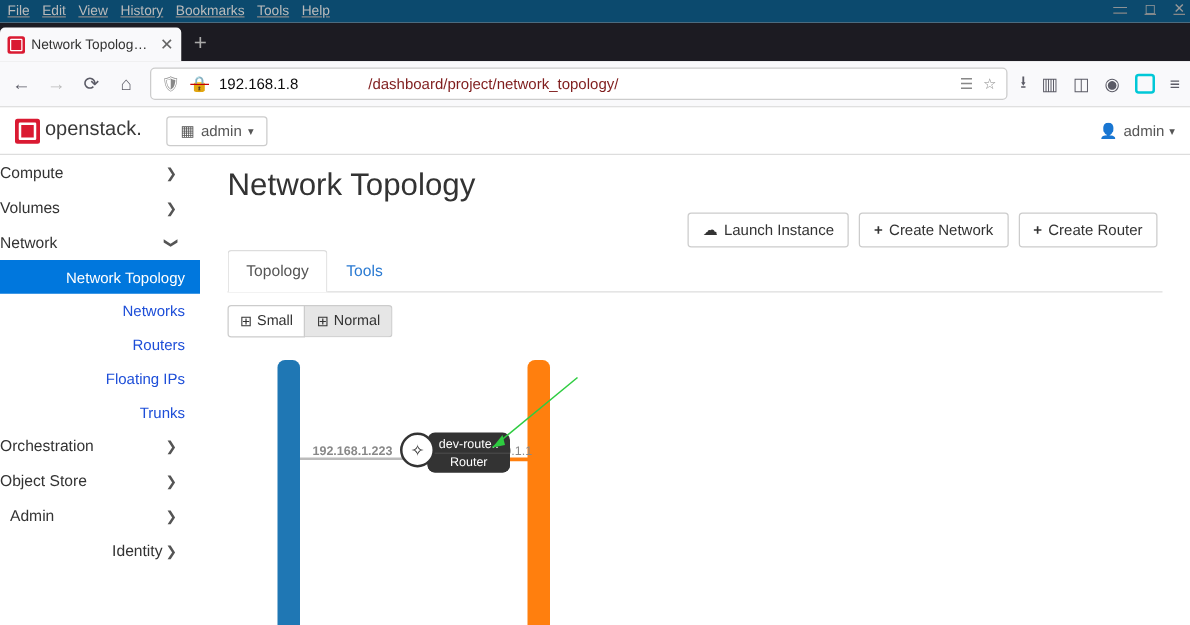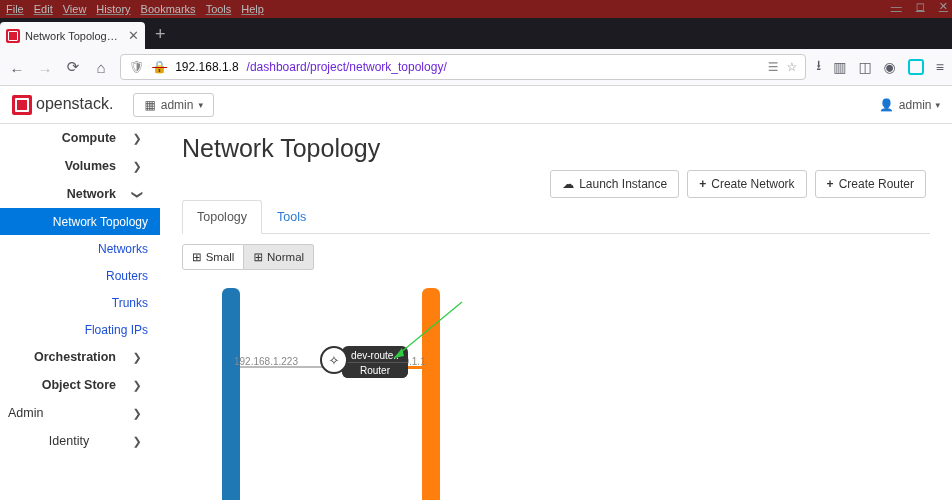--- a/index.html
+++ b/index.html
@@ -1,48 +1,48 @@
 <!DOCTYPE html>
 <html><head>
   <meta charset="utf-8">
   <style>
     * { margin:0; padding:0; box-sizing:border-box; font-family:Arial,Helvetica,sans-serif; }
     body { width:952px; height:500px; background:#fff; overflow:hidden; font-size:13px; color:#333; }
-    .menubar { background:#7f1d1d; color:#bbb; height:18px; display:flex; align-items:center; padding:0 6px; font-size:11px; gap:10px; position:relative; }
+    .menubar { background:#0c4a6e; color:#bbb; height:18px; display:flex; align-items:center; padding:0 6px; font-size:11px; gap:10px; position:relative; }
     .menubar span { text-decoration:underline; text-decoration-color:#888; text-underline-offset:1px; cursor:default; }
     .winctrl { position:absolute; right:4px; top:0; display:flex; gap:14px; color:#999; }
     .tabstrip { background:#1c1b22; height:31px; display:flex; align-items:flex-end; }
     .tab { background:#f9f9fb; height:27px; width:145px; border-top-left-radius:4px; border-top-right-radius:4px; display:flex; align-items:center; padding:0 6px; gap:5px; font-size:11px; color:#333; }
     .tab-favicon { width:14px; height:14px; background:#da1a32; border-radius:2px; position:relative; }
     .tab-favicon::after { content:""; position:absolute; inset:2px; border:1.5px solid #fff; border-radius:1px; }
     .tab-title { flex:1; white-space:nowrap; overflow:hidden; text-overflow:ellipsis; }
     .tab-close { color:#666; font-size:13px; }
     .newtab { color:#aaa; font-size:18px; padding:0 10px 4px; }
     .navbar { background:#f9f9fb; height:37px; border-bottom:1px solid #d7d7d7; display:flex; align-items:center; padding:0 8px; gap:10px; }
     .navicon { color:#5b5b66; font-size:15px; width:18px; text-align:center; }
     .navicon.disabled { color:#bbb; }
     .urlbox { flex:1; height:26px; border:1px solid #ccc; border-radius:4px; display:flex; align-items:center; padding:0 8px; gap:8px; font-size:12px; background:#fff; }
     .urlbox .host { color:#0c0c0d; }
-    .urlbox .path { color:#6d28d9; }
+    .urlbox .path { color:#7f1d1d;margin-left:48px; }
     .urlbox .spacer { flex:1; }
     .right-icons { display:flex; gap:12px; align-items:center; }
     .right-icons span { color:#5b5b66; font-size:14px; }
     .shield { width:16px; height:16px; border:2px solid #00c8d7; border-radius:3px; display:inline-block; }
     .yellow-dot { width:6px;height:6px;background:#ffbd4f;border-radius:50%;position:relative;top:-6px;left:10px; }
     .oshdr { height:38px; border-bottom:1px solid #ddd; display:flex; align-items:center; padding:0 12px; background:#fff; }
     .oslogo { display:flex; align-items:flex-start; gap:4px; font-size:16px; color:#393939; font-weight:400; }
     .oslogo .mark { width:20px;height:20px;background:#da1a32;display:inline-block;border-radius:2px;position:relative; }
     .oslogo .mark::after { content:""; position:absolute; inset:3px; border:2px solid #fff; border-radius:1px; }
     .proj-sel { margin-left:20px; border:1px solid #ccc; border-radius:3px; padding:4px 10px; font-size:12px; color:#555; display:flex; align-items:center; gap:5px; background:#fff; }
     .hdr-spacer { flex:1; }
     .usermenu { font-size:12px; color:#555; display:flex; align-items:center; gap:4px; }
     .app { display:flex; height:calc(500px - 18px - 31px - 37px - 38px); }
     .sidebar { width:160px; background:#fff; border-right:0; }
     .side-item { display:flex; align-items:center; justify-content:space-between; height:28px; padding:0 16px 0 0; font-size:12.5px; color:#333; cursor:pointer; }
-    .side-item .lbl { flex:1; text-align:right; padding-right:14px;font-weight:bold; }
+    .side-item .lbl { flex:1; padding-right:14px; }
     .side-item .chev { width:14px; text-align:center; color:#555; font-size:11px; }
     .side-sub { display:flex; align-items:center; justify-content:flex-end; height:27px; padding-right:12px; font-size:12px; color:#1d4ed8; cursor:pointer; }
     .side-sub.active { background:#0077dd; color:#fff; }
     .main { flex:1; padding:10px 22px 0 22px; position:relative; overflow:hidden; }
     h1 { font-size:25px; font-weight:400; color:#333; margin-bottom:18px; }
     .toolbar { position:absolute; right:26px; top:46px; display:flex; gap:8px; }
     .btn { border:1px solid #ccc; background:#fff; border-radius:3px; padding:6px 11px; font-size:12px; color:#333; display:flex; align-items:center; gap:5px; cursor:pointer; }
     .tabsrow { border-bottom:1px solid #ddd; display:flex; margin-top:36px; }
     .pgtab { padding:9px 14px; font-size:12.5px; border:1px solid transparent; position:relative; top:1px; cursor:pointer; }
     .pgtab.active { border:1px solid #ddd; border-bottom-color:#fff; color:#555; border-radius:3px 3px 0 0; background:#fff; }
@@ -153,39 +153,39 @@
     <div class="side-sub active">
         <span>Network Topology</span>
       </div>
     <div class="side-sub">
         <span>Networks</span>
       </div>
     <div class="side-sub">
         <span>Routers</span>
       </div>
     <div class="side-sub">
+        <span>Floating IPs</span>
+      </div>
+    <div class="side-sub">
         <span>Trunks</span>
-      </div>
-    <div class="side-sub">
-        <span>Floating IPs</span>
       </div>
     <div class="side-item">
         <span class="lbl">Orchestration</span>
         <span class="chev">❯</span>
       </div>
     <div class="side-item">
         <span class="lbl">Object Store</span>
         <span class="chev">❯</span>
       </div>
     <div class="side-item" style="padding-left:8px;">
         <span style="text-align:left;flex:1;">Admin</span>
         <span class="chev">❯</span>
       </div>
     <div class="side-item" style="padding-left:8px;">
-        <span style="text-align:center;flex:1;">Identity</span>
+        <span style="text-align:right;flex:1;">Identity</span>
         <span class="chev">❯</span>
       </div>
   </div>
 
   <div class="main">
     <h1>Network Topology</h1>
     <div class="toolbar">
       <div class="btn">
           <span>☁</span>
           <span>Launch Instance</span>
@@ -216,21 +216,21 @@
 
     <div class="canvas">
       <div class="net-bar net-blue">
         
       </div>
       <div class="net-bar net-orange">
         
       </div>
       <div class="link-line" style="left:58px; width:88px; top:88px; background:#bbb;"></div>
       <div class="link-line" style="left:200px; width:42px; top:88px; background:#ff7f0e; height:3px;"></div>
-      <span class="ip-lbl" style="left:52px;">192.168.1.223</span>
+      <span class="ip-lbl" style="left:68px;font-weight:bold;">192.168.1.223</span>
       <span class="ip-lbl" style="left:202px;">10.20.1.1</span>
       <div class="router-node">
         <div class="router-circle">✧</div>
         <div class="router-box">
           <div class="rt-name">dev-route..</div>
           <div class="rt-type">Router</div>
         </div>
       </div>
       <svg class="arrow" width="90" height="80">
         <line x1="80" y1="4" x2="12" y2="60" class="arrow-line"></line>

